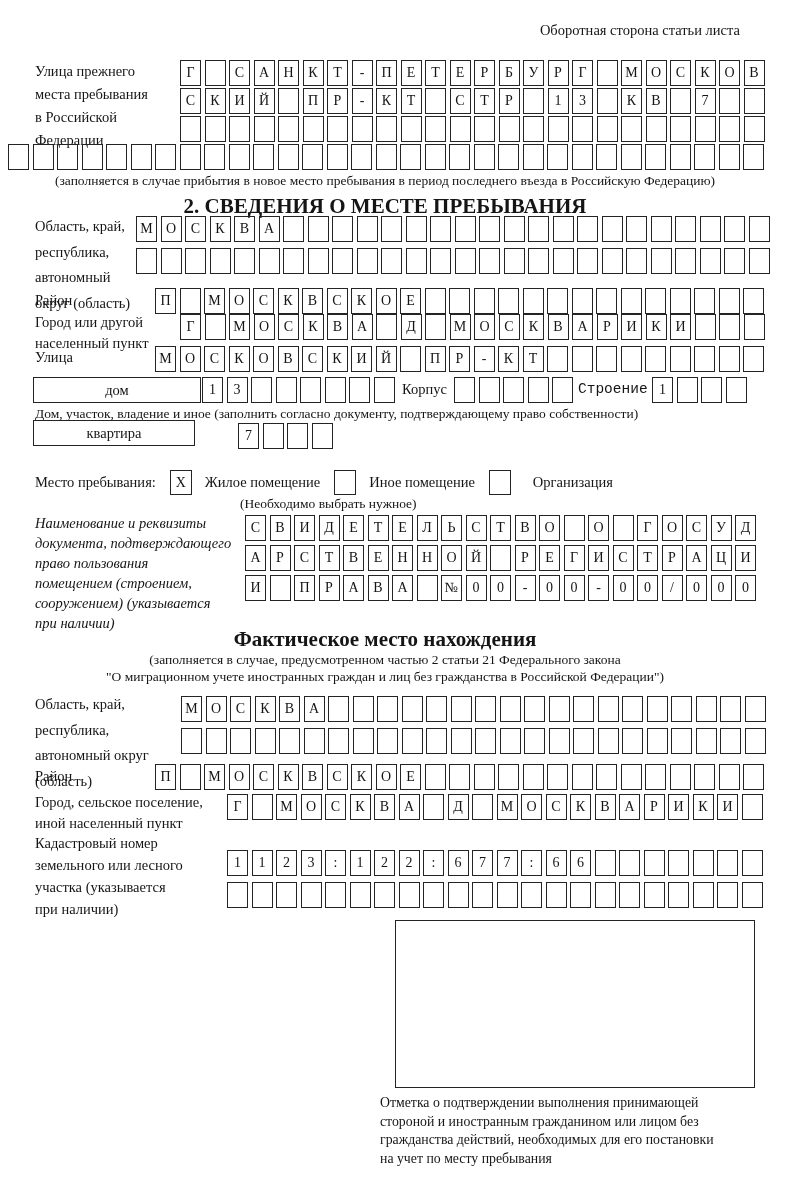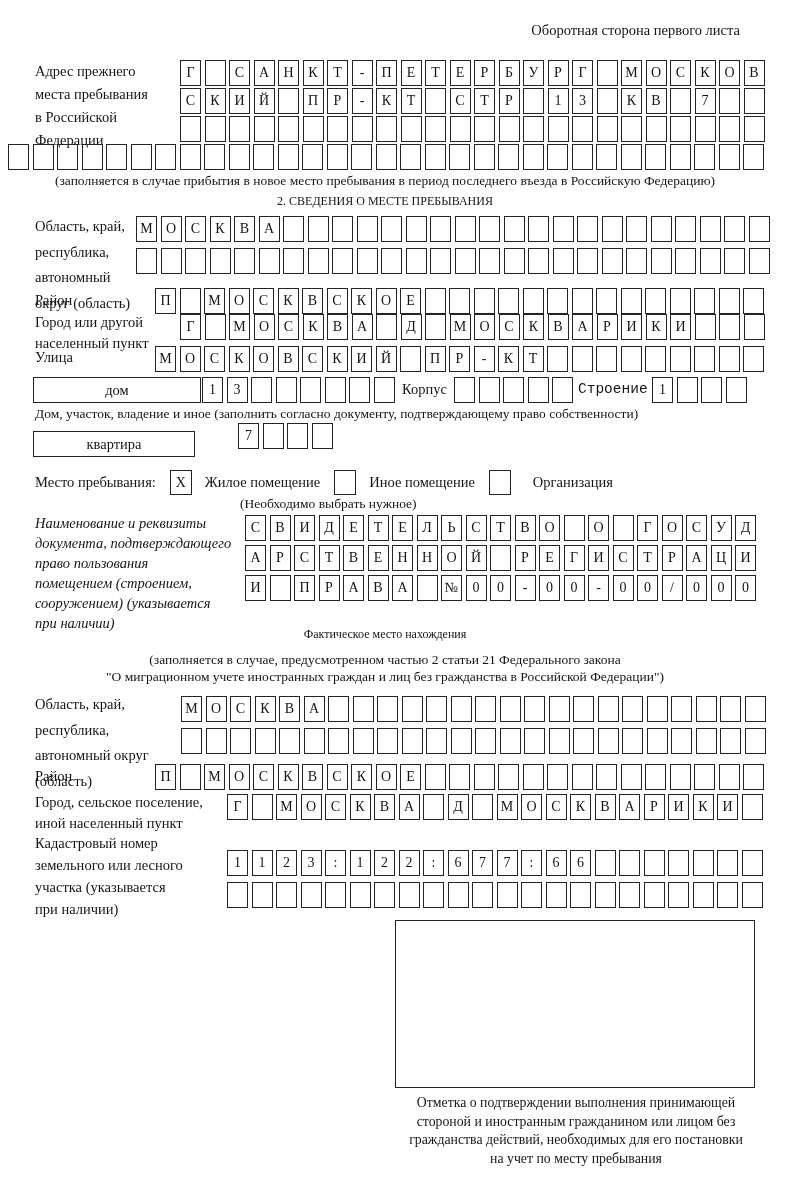--- a/index.html
+++ b/index.html
@@ -16,43 +16,43 @@
     flex:none;width:21px;height:26px;box-sizing:border-box;border:1.5px solid #242424;
     display:inline-flex;align-items:center;justify-content:center;
     font-size:14px;line-height:1;
   }
   .fieldbox{
     position:absolute;box-sizing:border-box;border:1.5px solid #242424;height:26px;
     display:flex;align-items:center;justify-content:center;font-size:14.5px;
   }
   .caption{font-size:13.5px;white-space:nowrap;}
   .center{left:0;right:30px;text-align:center;}
-  .title{font-size:12px;font-weight:normal;white-space:nowrap;}
+  .title{font-size:21px;font-weight:bold;white-space:nowrap;}
   .cbox{
     flex:none;width:22px;height:25px;box-sizing:border-box;border:1.6px solid #242424;
     display:inline-flex;align-items:center;justify-content:center;font-size:14px;
   }
   .optrow{display:flex;align-items:center;gap:14px;}
   .optgrp{display:flex;align-items:center;gap:13px;}
   .stamp{
     position:absolute;left:395px;top:920px;width:360px;height:168px;
     box-sizing:border-box;border:1.5px solid #242424;background:#fff;
   }
-  .stampnote{position:absolute;left:380px;top:1094px;width:392px;text-align:center;
+  .stampnote{position:absolute;left:380px;top:1094px;width:392px;text-align:left;
     font-size:13.8px;line-height:18.5px;}
 </style>
 </head>
 <body>
 
 <div class="sheet">
 
-  <div class="abs small-lbl" style="top:22px;right:60px;">Оборотная сторона первого листа</div>
+  <div class="abs small-lbl" style="top:22px;right:60px;">Оборотная сторона статьи листа</div>
 
   <div class="abs lbl" style="left:35px;top:60px;">
-    <div>Адрес прежнего</div>
+    <div>Улица прежнего</div>
     <div>места пребывания</div>
     <div>в Российской</div>
     <div>Федерации</div>
   </div>
   <div class="cells" style="left:180px;top:60px;">
       <span class="cell">Г</span>
       <span class="cell"></span>
       <span class="cell">С</span>
       <span class="cell">А</span>
       <span class="cell">Н</span>
@@ -338,21 +338,21 @@
     </div>
   <div class="abs small-lbl" style="left:578px;top:381px;font-family:Liberation Mono, monospace;">Строение</div>
   <div class="cells" style="left:652px;top:377px;">
       <span class="cell">1</span>
       <span class="cell"></span>
       <span class="cell"></span>
       <span class="cell"></span>
     </div>
   <div class="abs caption" style="left:35px;top:406px;">Дом, участок, владение и иное (заполнить согласно документу, подтверждающему право собственности)</div>
 
-  <div class="fieldbox" style="left:33px;top:431px;width:162px;">квартира</div>
+  <div class="fieldbox" style="left:33px;top:420px;width:162px;">квартира</div>
   <div class="cells" style="left:238px;top:423px;">
       <span class="cell">7</span>
       <span class="cell"></span>
       <span class="cell"></span>
       <span class="cell"></span>
     </div>
 
   <div class="abs optrow" style="left:35px;top:470px;">
     <span class="small-lbl">Место пребывания:</span>
     <span class="optgrp">

